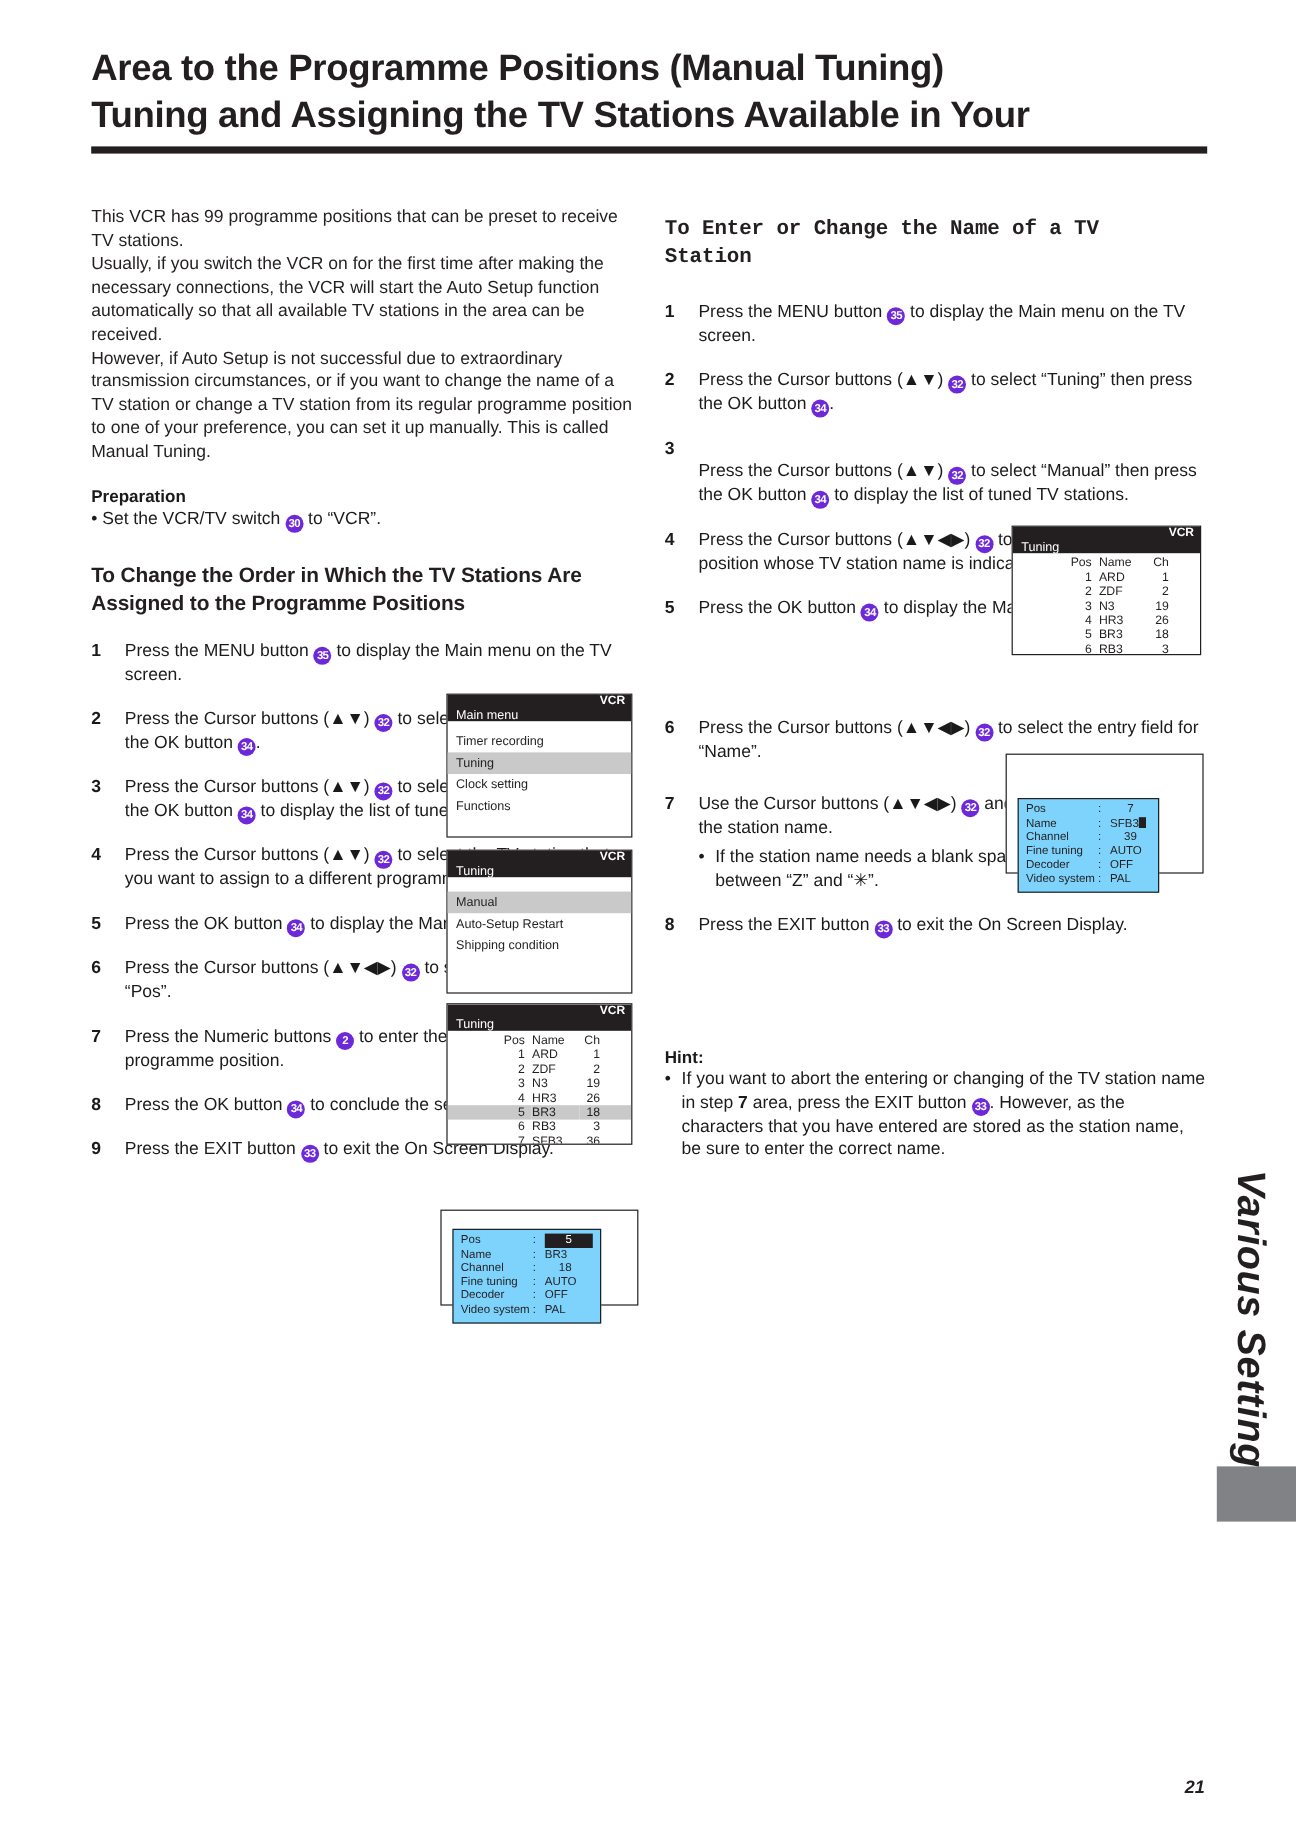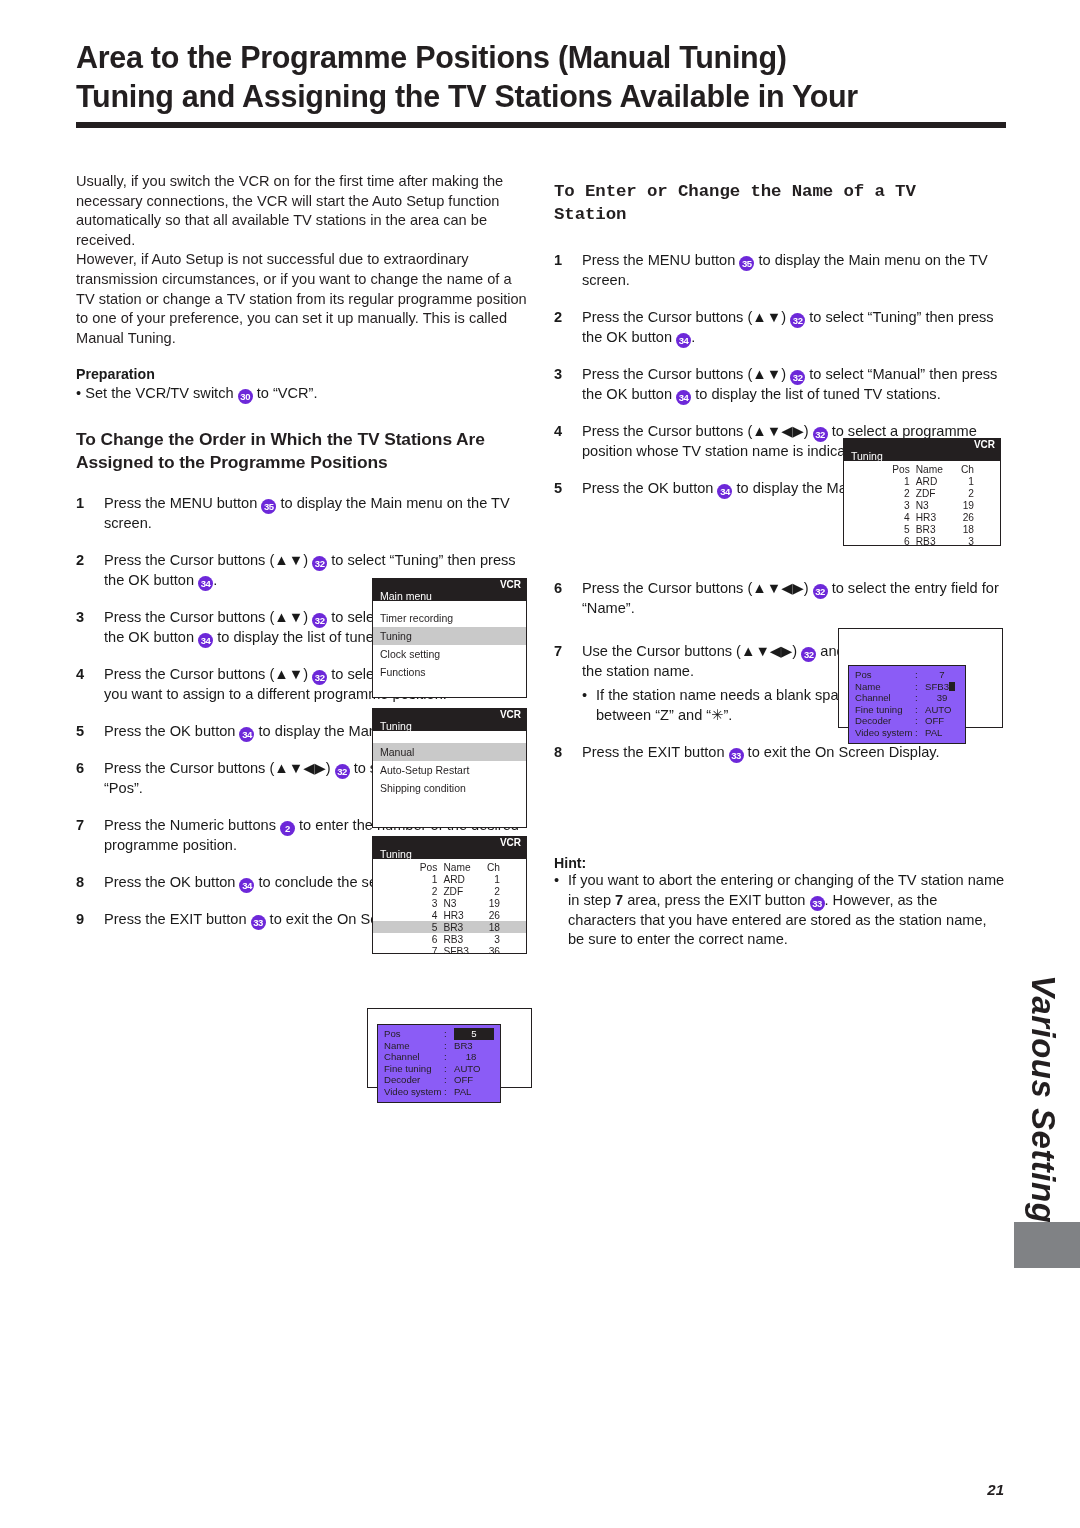--- a/index.html
+++ b/index.html
@@ -82,21 +82,21 @@
     font-size:10.2px; font-weight:normal; padding:0.5px 0; color:#231f20;
   }
   .stations .c-pos  { width:46%; text-align:right; padding-right:6px; }
   .stations .c-name { width:26%; text-align:left; }
   .stations .c-ch   { width:28%; text-align:right; padding-right:26px; }
   .stations tr.hl td { background:#c9c9c9; }
 
   
   .tv-plain { background:#fff; }
   .mt-box {
-    position:absolute; border:1.6px solid #231f20; background:#8b5cf6;
+    position:absolute; border:1.6px solid #231f20; background:#7dd3fc;
     padding:3px 6px 4px 6px;
   }
   .mt-row { font-size:9.6px; line-height:11.6px; white-space:nowrap; color:#231f20; }
   .mt-label { display:inline-block; width:60px; }
   .mt-colon { display:inline-block; width:10px; }
   .mt-val { display:inline-block; }
   .mt-val.num { width:34px; text-align:center; }
   .mt-val.hlnum { background:#231f20; color:#ffffff; width:40px; text-align:center; }
   .cursor-blk { display:inline-block; width:6px; height:9px; background:#231f20; vertical-align:-1px; }
 
@@ -126,20 +126,21 @@
 
 <div class="title-wrap">
   <div class="title-line">Area to the Programme Positions (Manual Tuning)</div>
   <div class="title-line">Tuning and Assigning the TV Stations Available in Your</div>
   <div class="title-rule"></div>
 </div>
 
 <div class="col-left">
 
   <div class="intro">
+    <p class="body">This VCR has 99 programme positions that can be preset to receive TV stations.</p>
     <p class="body">Usually, if you switch the VCR on for the first time after making the necessary connections, the VCR will start the Auto Setup function automatically so that all available TV stations in the area can be received.</p>
     <p class="body">However, if Auto Setup is not successful due to extraordinary transmission circumstances, or if you want to change the name of a TV station or change a TV station from its regular programme position to one of your preference, you can set it up manually. This is called Manual Tuning.</p>
   </div>
 
   <div class="prep-title">Preparation</div>
   <div class="prep-item">
     <span class="bullet-dot"></span>
     <span>Set the VCR/TV switch</span>
     <span class="key">30</span>
     <span>to “VCR”.</span>
@@ -226,21 +227,21 @@
 
     <div class="step" style="margin-bottom:17px;">
       <span class="num">2</span>
       <span class="txt" style="width:420px;">
         <span>Press the Cursor buttons (▲▼) </span><span class="key">32</span><span> to select “Tuning” then press the OK button </span><span class="key">34</span><span>.</span>
       </span>
     </div>
 
     <div class="step" style="margin-bottom:17px;">
       <span class="num">3</span>
-      <span class="txt" style="width:425px;">
+      <span class="txt" style="width:425px;margin-top:19px;">
         <span>Press the Cursor buttons (▲▼) </span><span class="key">32</span><span> to select “Manual” then press the OK button </span><span class="key">34</span><span> to display the list of tuned TV stations.</span>
       </span>
     </div>
 
     <div class="step" style="margin-bottom:17px;">
       <span class="num">4</span>
       <span class="txt" style="width:245px;">
         <span>Press the Cursor buttons (▲▼◀▶) </span><span class="key">32</span><span> to select a programme position whose TV station name is indicated as ✳□□□□.</span>
       </span>
     </div>

